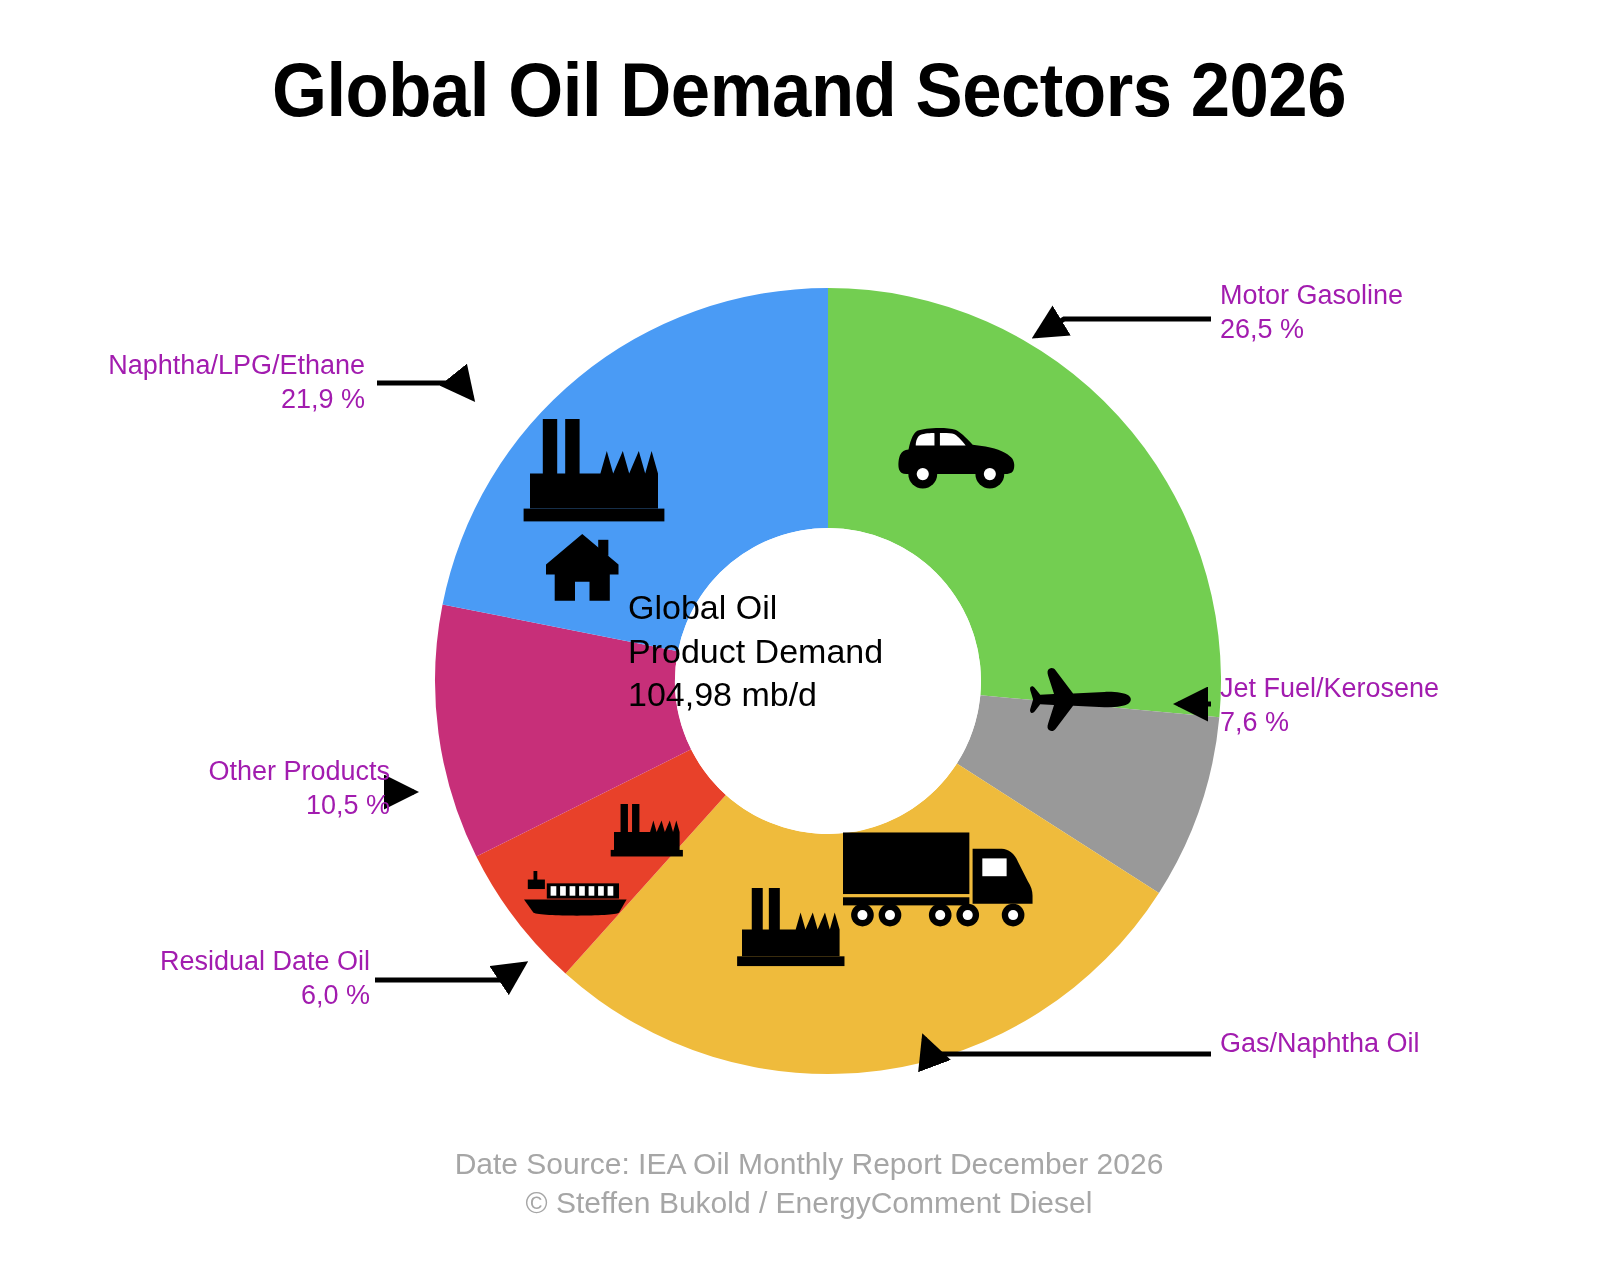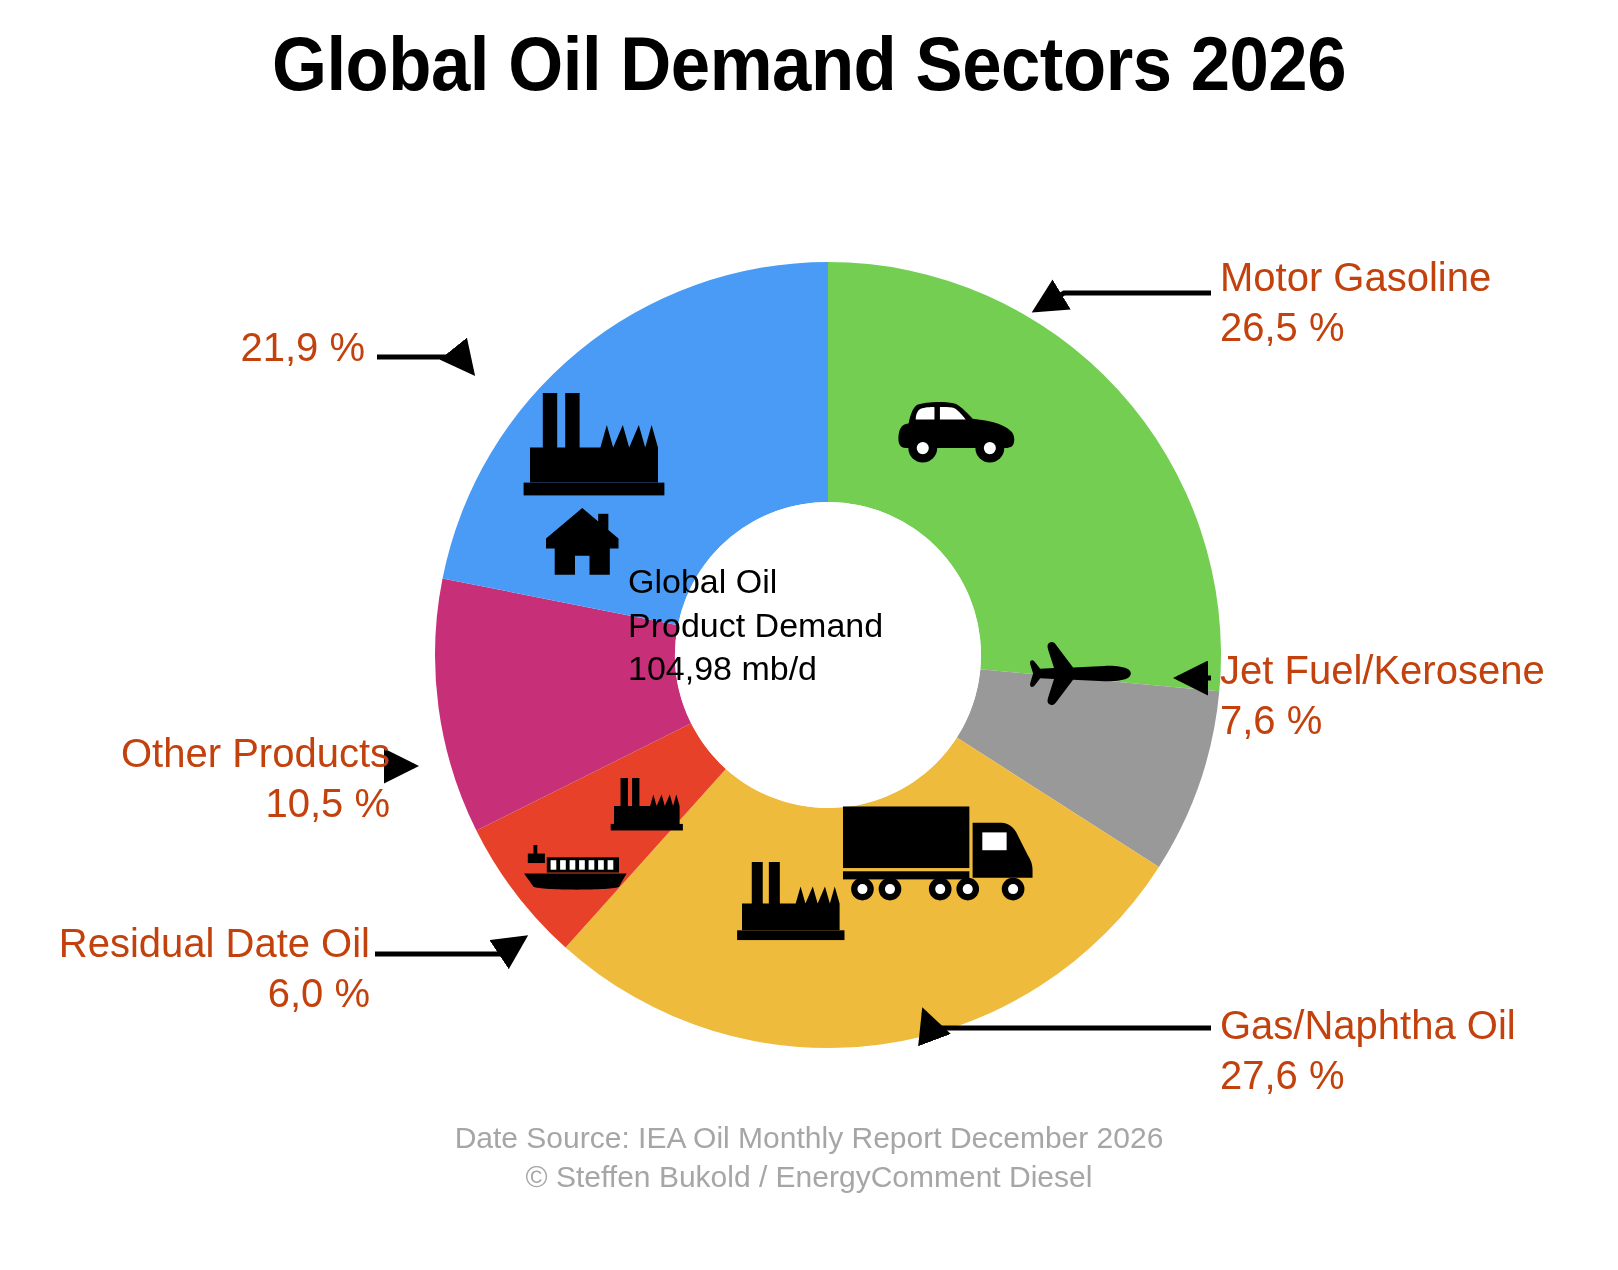--- a/index.html
+++ b/index.html
@@ -12,20 +12,21 @@
     height: 1270px;
     font-family: "Liberation Sans", sans-serif;
     color: #000000;
     overflow: hidden;
     position: relative;
   }
   #stage {
     position: relative;
     width: 1618px;
     height: 1056px;
+    margin-top: 26px;
   }
 
   
   #chart-title {
     position: absolute;
     top: 26px;
     left: 0;
     width: 1618px;
     text-align: center;
     font-family: "Liberation Sans Narrow", "Liberation Sans", sans-serif;
@@ -43,23 +44,23 @@
     position: absolute;
     left: 0;
     top: 0;
     width: 1618px;
     height: 1270px;
   }
 
   
   .callout {
     position: absolute;
-    font-size: 40px;
+    font-size: 27px;
     line-height: 1.26;
-    color: #c2410c;
+    color: #a21caf;
     white-space: nowrap;
   }
   .callout.right { text-align: left; }
   .callout.left  { text-align: right; }
   .callout .lbl-name { display: block; }
   .callout .lbl-pct  { display: block; }
 
   #callout-motor-gasoline   { left: 1220px; top: 252px; }
   #callout-jet-fuel         { left: 1220px; top: 645px; }
   #callout-gas-diesel       { left: 1220px; top: 1000px; }
@@ -241,24 +242,24 @@
     <span class="lbl-pct">26,5 %</span>
   </div>
 
   <div class="callout right" id="callout-jet-fuel">
     <span class="lbl-name">Jet Fuel/Kerosene</span>
     <span class="lbl-pct">7,6 %</span>
   </div>
 
   <div class="callout right" id="callout-gas-diesel">
     <span class="lbl-name">Gas/Naphtha Oil</span>
-    <span class="lbl-pct">27,6 %</span>
   </div>
 
   <div class="callout left" id="callout-naphtha">
+    <span class="lbl-name">Naphtha/LPG/Ethane</span>
     <span class="lbl-pct">21,9 %</span>
   </div>
 
   <div class="callout left" id="callout-other-products">
     <span class="lbl-name">Other Products</span>
     <span class="lbl-pct">10,5 %</span>
   </div>
 
   <div class="callout left" id="callout-residual">
     <span class="lbl-name">Residual Date Oil</span>

